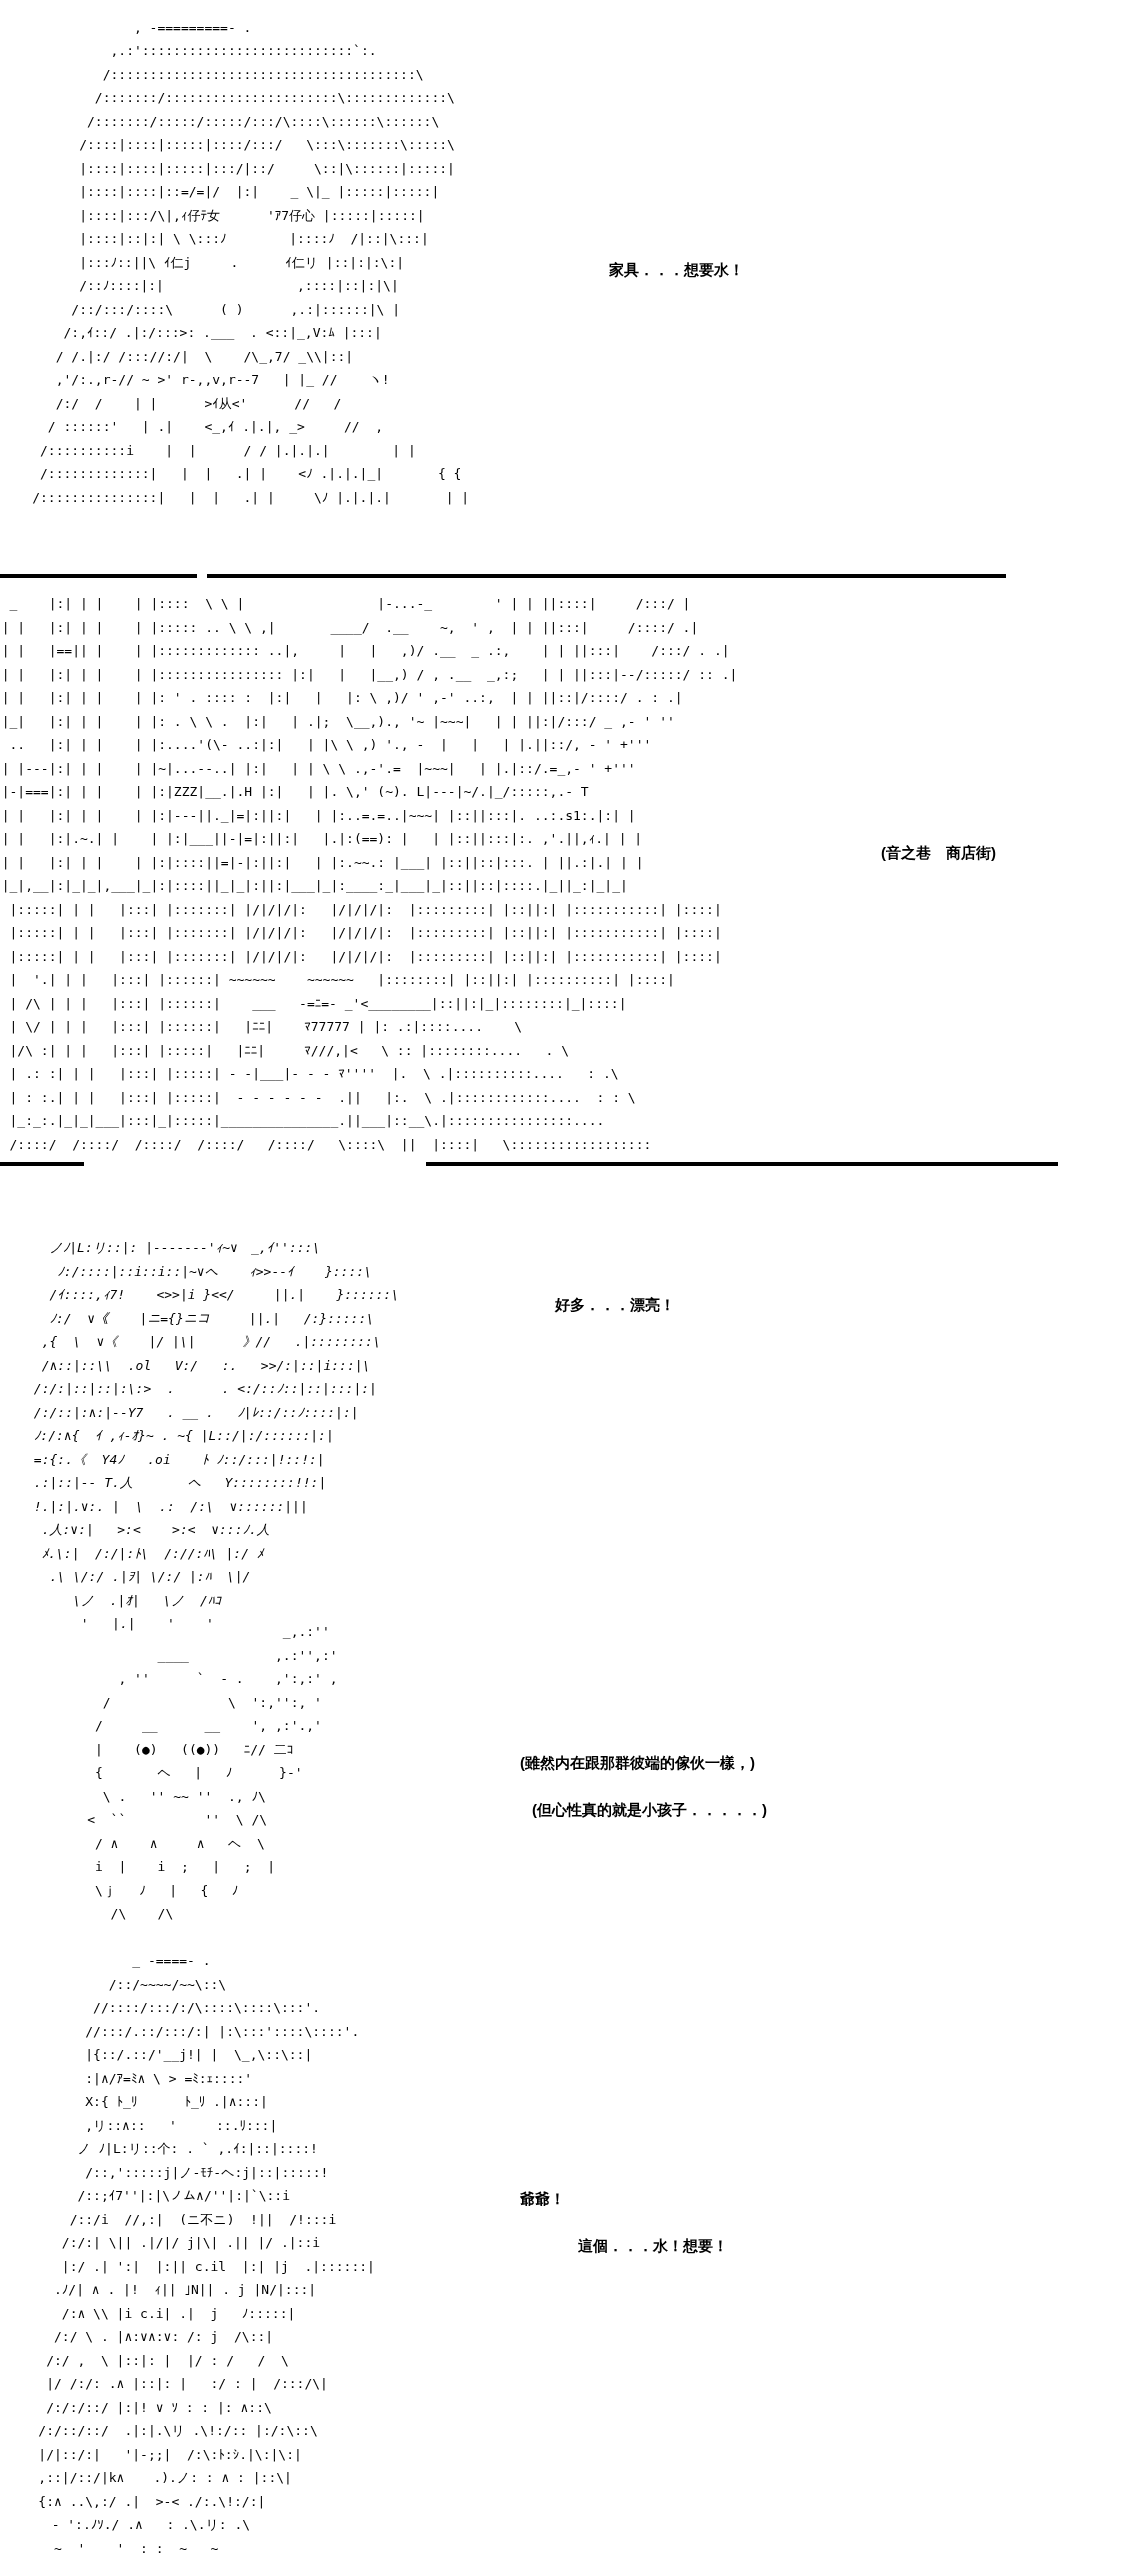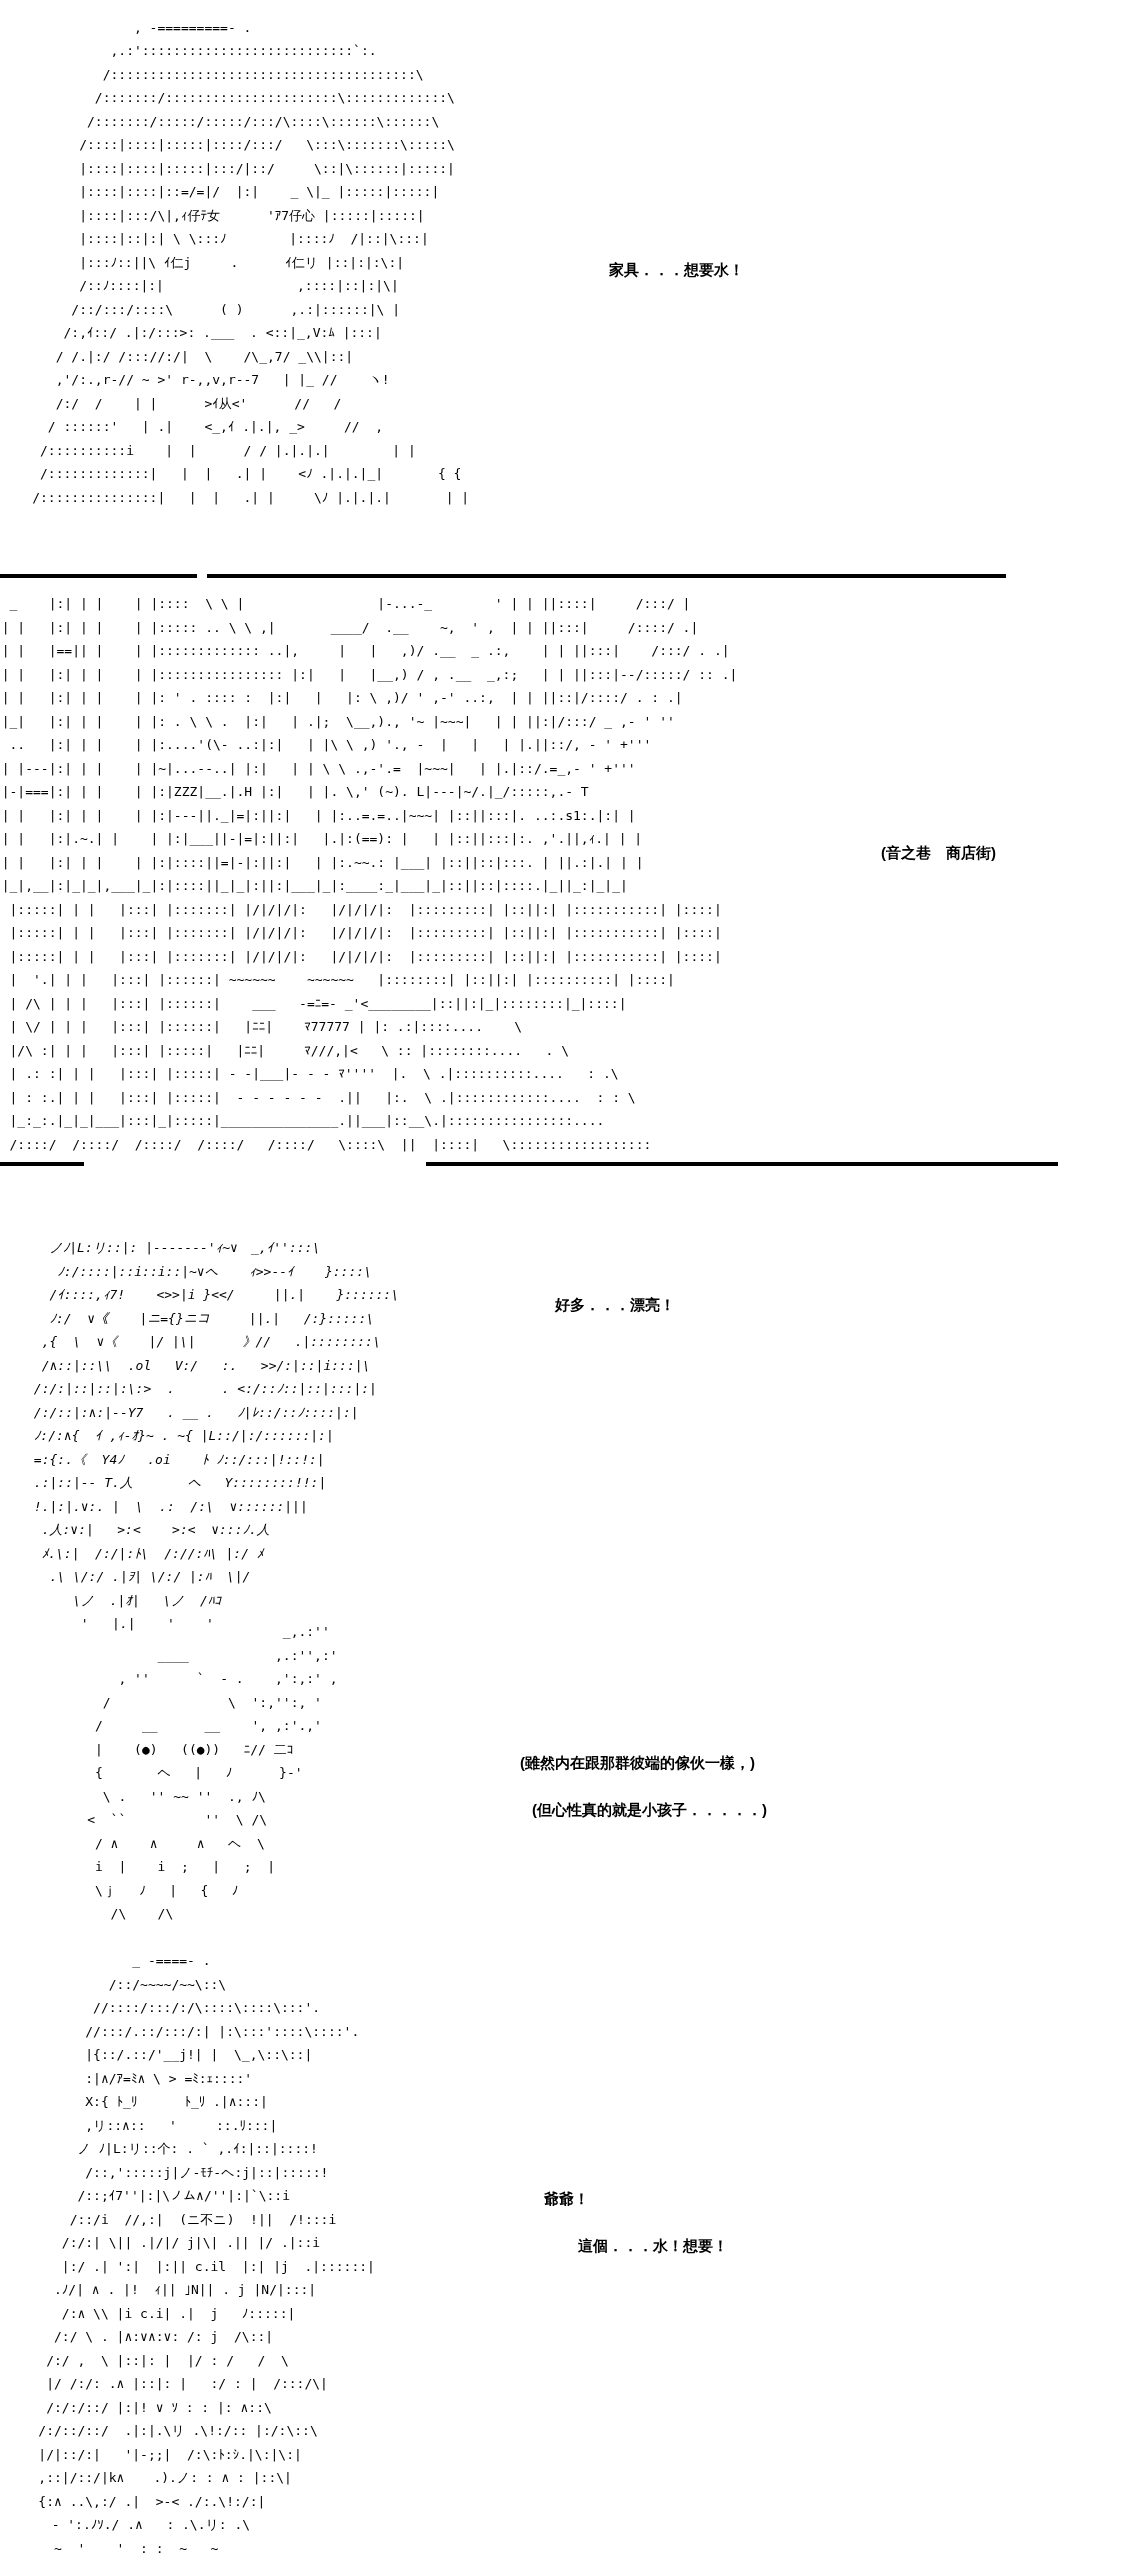--- a/index.html
+++ b/index.html
@@ -154,17 +154,17 @@
   /:/ ,  \ |::|: |  |/ : /   /  \
   |/ /:/: .∧ |::|: |   :/ : |  /:::/\|
   /:/:/::/ |:|! ∨ ｿ : : |: ∧::\
  /:/::/::/  .|:|.\リ .\!:/:: |:/:\::\
  |/|::/:|   '|-;;|  /:\:ﾄ:ｼ.|\:|\:|
  ,::|/::/|k∧  ゞ.).ノ: : ∧ : |::\|
  {:∧ ..\,:/ .|  &gt;-&lt; ./:.\!:/:|
  ゞ- ':.ﾉｿ./ .∧   : .\.リ: .\
    ~  '    '  : :  ~   ~</pre>
 
-  <div class="dialogue" style="left:544px; top:2190px;text-align:center;">爺爺！</div>
+  <div class="dialogue" style="left:520px; top:2190px;text-align:center;">爺爺！</div>
   <div class="dialogue" style="left:548px; top:2237px;margin-left:30px;">這個．．．水！想要！</div>
 
 </div>
 
 
 </body></html>

